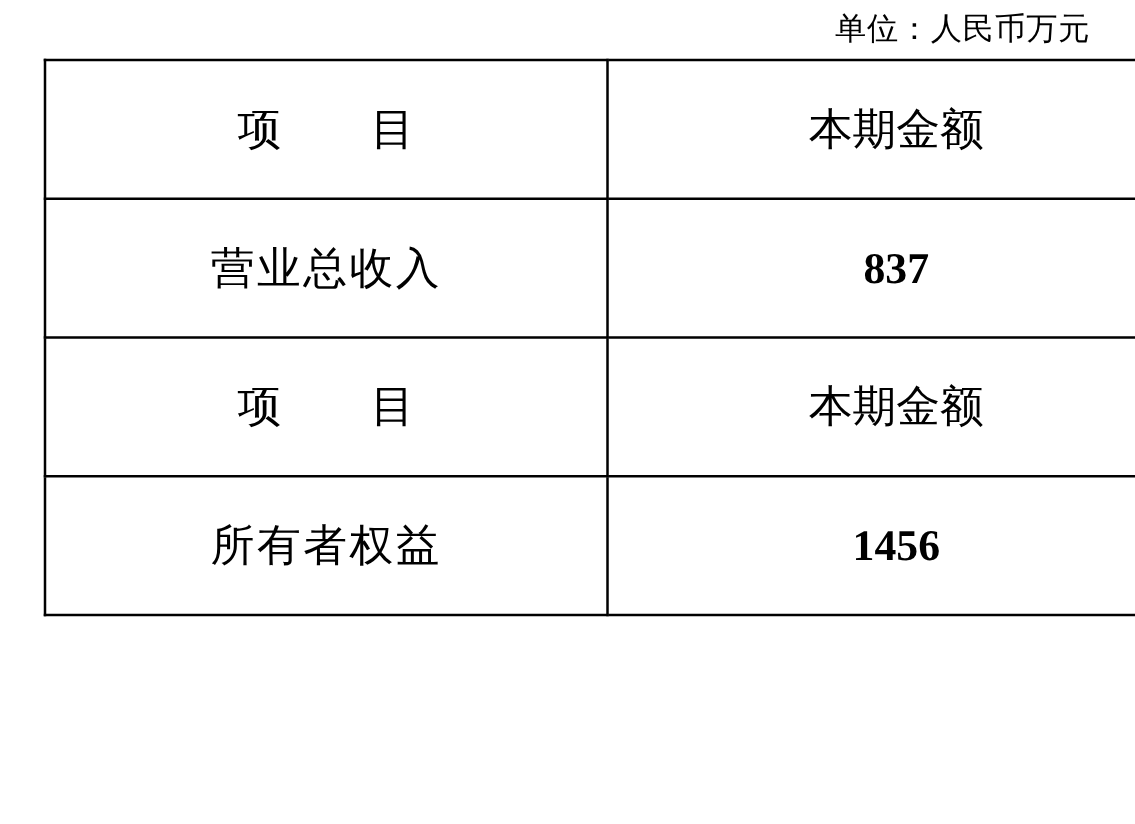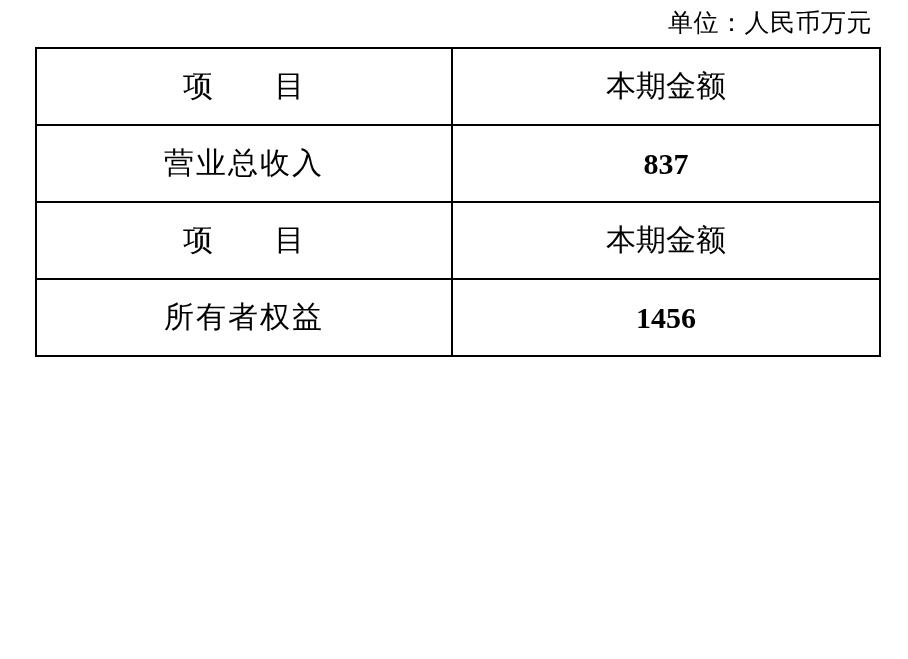--- a/index.html
+++ b/index.html
@@ -34,24 +34,24 @@
     position: absolute;
     top: 47px;
     left: 35px;
     width: 840px;
     border-collapse: collapse;
     table-layout: fixed;
   }
   table.fin-table td {
     border: 2px solid #000000;
     height: 75px;
-    padding: 0;
+    padding: 17px;
     text-align: center;
     vertical-align: middle;
-    font-size: 30px;
+    font-size: 35px;
   }
   td.col-item {
     width: 414px;
   }
   td.col-amount {
     width: 426px;
   }
   .hdr-item {
     letter-spacing: 0.5px;
   }

